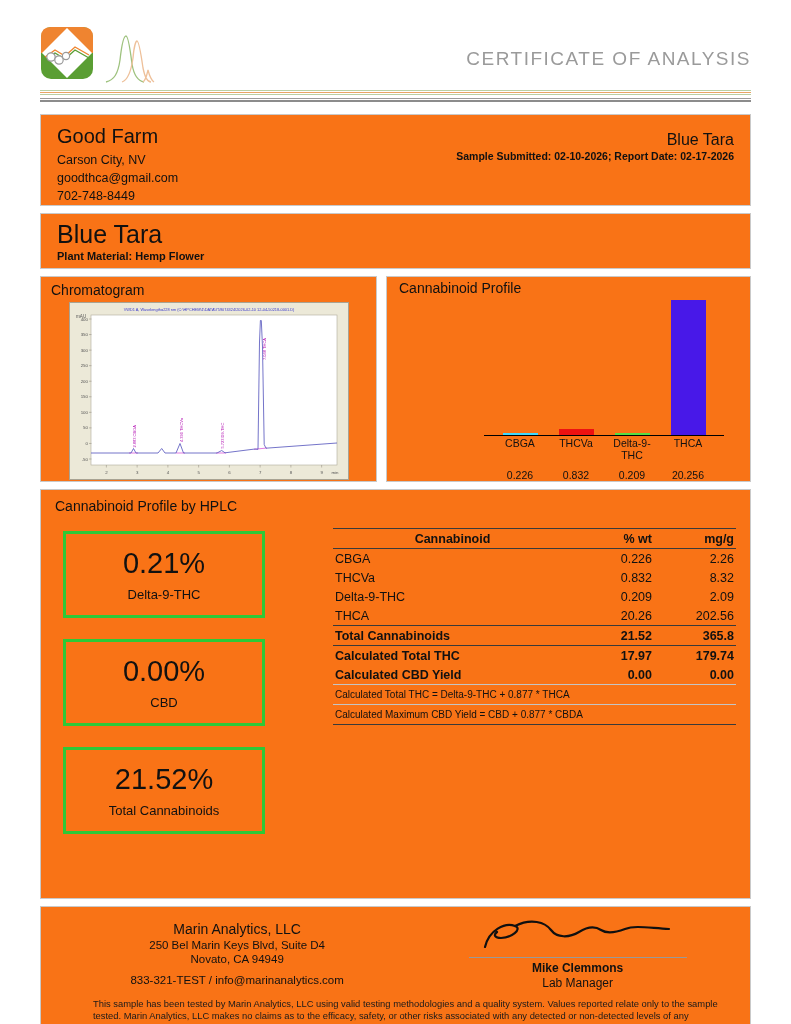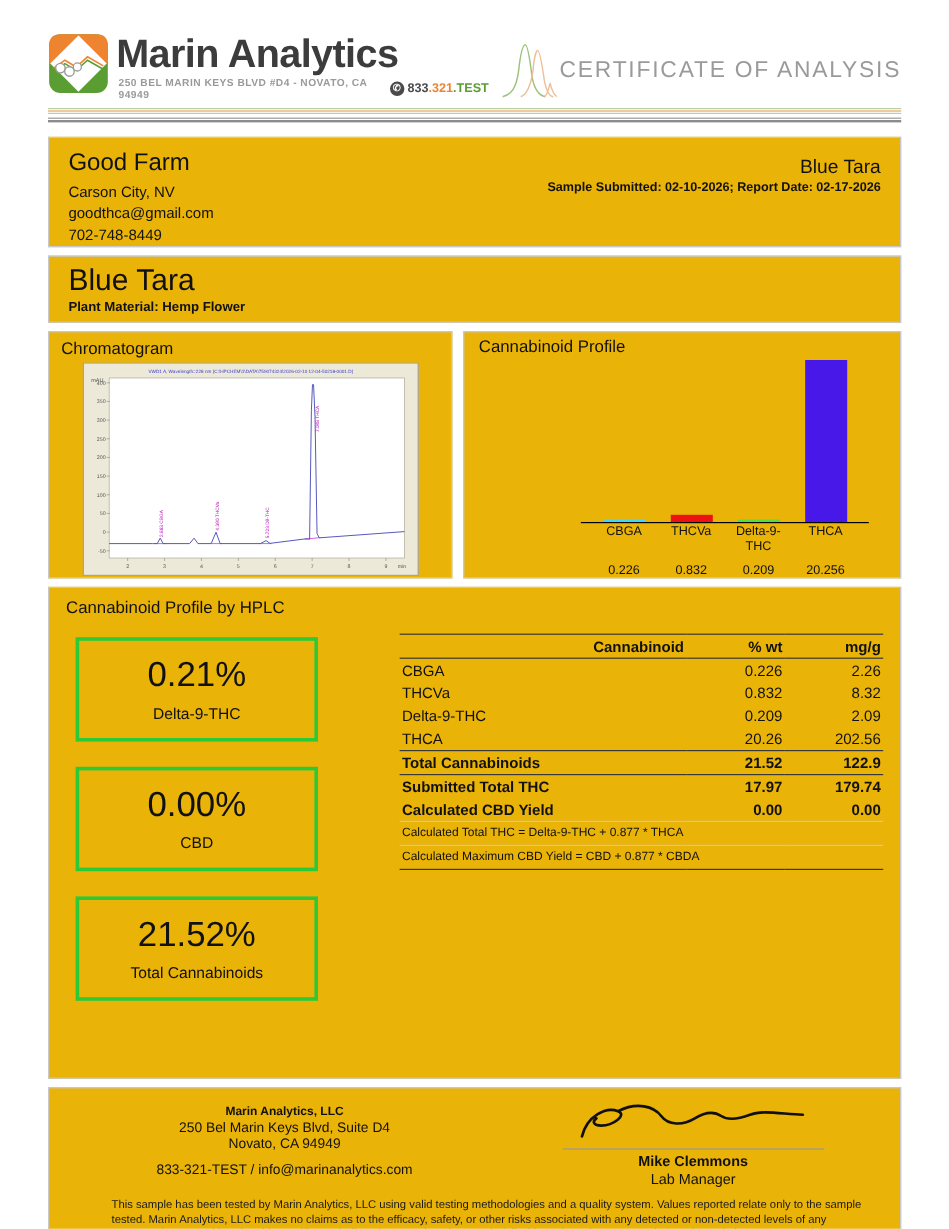--- a/index.html
+++ b/index.html
@@ -20,21 +20,21 @@
   .peaks-deco { margin-left:4px; margin-top:6px; }
 
   
   .sep { margin-top:6px; }
   .sep .l1 { height:1px; background:#b9cfa4; }
   .sep .l2 { height:1px; background:#e9a464; margin-top:1px; }
   .sep .l3 { height:1px; background:#b9cfa4; margin-top:1px; }
   .sep .l4 { height:1px; background:#9a9a9a; margin-top:3px; }
   .sep .l5 { height:2px; background:#8c8c8c; margin-top:1px; }
 
-  .panel { border:1px solid #c9c9c9; background:#eab308; }
+  .panel { border:1px solid #c9c9c9; background:#f97316; }
 
   
   .client-panel { margin-top:12px; padding:10px 16px 12px 16px; display:flex; justify-content:space-between; height:92px; }
   .client-name { font-size:20px; margin-bottom:5px; }
   .client-line { font-size:12.5px; margin-bottom:4px; }
   .sample-col { text-align:right; }
   .sample-id { font-size:20px; }
   .sample-strain { font-size:16px; margin-top:6px; }
   .sample-dates { font-size:10.5px; font-weight:bold; margin-top:1px; }
 
@@ -66,32 +66,32 @@
   .boxes-col { width:278px; padding-left:8px; }
   .green-box { width:202px; height:87px; border:3px solid #2dc937; display:flex; flex-direction:column; align-items:center; justify-content:center; margin-top:21px; }
   .green-box:first-child { margin-top:13px; }
   .gb-value { font-size:29px; }
   .gb-label { font-size:13px; margin-top:7px; }
 
   .table-col { flex:1; margin-top:10px; }
   table.coa { width:100%; border-collapse:collapse; font-size:12.5px; }
   table.coa th, table.coa td { padding:2.5px 2px; }
   table.coa .num { text-align:right; width:82px; }
-  table.coa thead th { text-align:right; border-top:1.5px solid #3a3a3a; border-bottom:1.5px solid #3a3a3a; }
+  table.coa thead th { text-align:center; border-top:1.5px solid #3a3a3a; border-bottom:1.5px solid #3a3a3a; }
   table.coa thead th.num { text-align:right; }
   tr.total-row td { font-weight:bold; border-top:1.5px solid #3a3a3a; border-bottom:1.5px solid #3a3a3a; }
   tr.calc-row td { font-weight:bold; }
   tr.foot-row td { font-size:10px; font-weight:normal; padding:4px 2px; border-top:1px solid #c4c4c4; }
   tr.foot-row.last td { border-bottom:1.5px solid #3a3a3a; }
 
   
   .footer-panel { margin-top:7px; padding:8px 14px 8px 14px; }
   .footer-top { display:flex; }
   .lab-col { flex:1.15; text-align:center; padding-top:6px; }
-  .lab-company { font-size:10px; font-weight:bold; }
+  .lab-company { font-size:14px; font-weight:normal; }
   .lab-line { font-size:11.5px; margin-top:2px; }
   .lab-contact { font-size:11.5px; margin-top:9px; }
   .sig-col { flex:1; display:flex; flex-direction:column; align-items:center; }
   .sig-line { width:218px; height:1px; background:#999; margin-top:-4px; }
   .sig-name { font-size:12px; font-weight:bold; margin-top:3px; }
   .sig-title { font-size:12px; margin-top:1px; }
   .disclaimer { font-size:9.4px; line-height:1.3; margin-top:8px; color:#1a1a1a;margin-left:38px; }
 </style>
 </head>
 <body>
@@ -103,30 +103,20 @@
       <svg width="54" height="54" viewBox="0 0 54 54">
         <rect x="1" y="1" width="52" height="52" rx="10" fill="#5a9e33"></rect>
         <path d="M1,27 V11 Q1,1 11,1 H43 Q53,1 53,11 V27 Z" fill="#ef8430"></path>
         <polygon points="27,2 52,27 27,52 2,27" fill="#ffffff"></polygon>
         <polyline points="5,31 15,24 25,30 35,21 49,29" fill="none" stroke="#ef8430" stroke-width="1.4"></polyline>
         <polyline points="5,34 15,27 25,33 35,24 49,32" fill="none" stroke="#5a9e33" stroke-width="1.4"></polyline>
         <circle cx="11" cy="31" r="4.2" fill="#fff" stroke="#9a9a9a" stroke-width="1.2"></circle>
         <circle cx="19" cy="34" r="4.2" fill="#fff" stroke="#9a9a9a" stroke-width="1.2"></circle>
         <circle cx="26" cy="30" r="3.6" fill="#fff" stroke="#9a9a9a" stroke-width="1.2"></circle>
       </svg>
-      <div class="brand-col">
-        <div class="brand">Marin Analytics</div>
-        <div class="sub-row">
-          <span class="addr">250 BEL MARIN KEYS BLVD #D4 - NOVATO, CA 94949</span>
-          <span class="phone">
-            <span class="phone-icon">✆</span>
-            <span><span class="ph-1">833</span><span class="ph-2">.321</span><span class="ph-3">.TEST</span></span>
-          </span>
-        </div>
-      </div>
       <svg class="peaks-deco" width="52" height="52" viewBox="0 0 52 52">
         <path d="M2,50 C10,48 14,42 16,28 C18,10 20,4 22,4 C24,4 26,16 28,32 C30,44 34,49 40,50" fill="none" stroke="#9ec27e" stroke-width="1.3"></path>
         <path d="M18,50 C24,48 27,40 29,26 C30,14 32,9 33,9 C35,9 37,22 39,36 C41,46 44,50 47,50 M39,50 C42,48 43,42 44,38 C45,42 47,48 50,50" fill="none" stroke="#eec09a" stroke-width="1.3"></path>
       </svg>
     </div>
     <div class="coa-title">CERTIFICATE OF ANALYSIS</div>
   </div>
 
   <div class="sep">
     <div class="l1"></div>
@@ -290,24 +280,24 @@
               <td class="num">2.09</td>
             </tr>
             <tr>
               <td>THCA</td>
               <td class="num">20.26</td>
               <td class="num">202.56</td>
             </tr>
             <tr class="total-row">
               <td>Total Cannabinoids</td>
               <td class="num">21.52</td>
-              <td class="num">122.9</td>
+              <td class="num">365.8</td>
             </tr>
             <tr class="calc-row">
-              <td>Submitted Total THC</td>
+              <td>Calculated Total THC</td>
               <td class="num">17.97</td>
               <td class="num">179.74</td>
             </tr>
             <tr class="calc-row">
               <td>Calculated CBD Yield</td>
               <td class="num">0.00</td>
               <td class="num">0.00</td>
             </tr>
             <tr class="foot-row">
               <td colspan="3">Calculated Total THC = Delta-9-THC + 0.877 * THCA</td>

